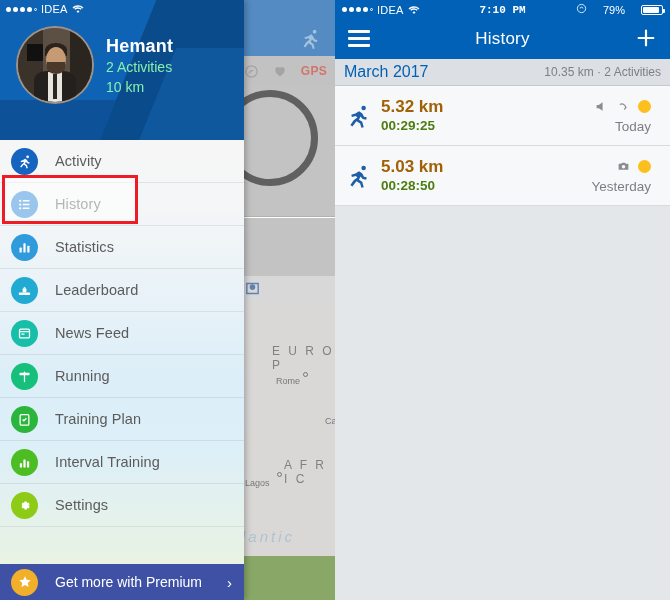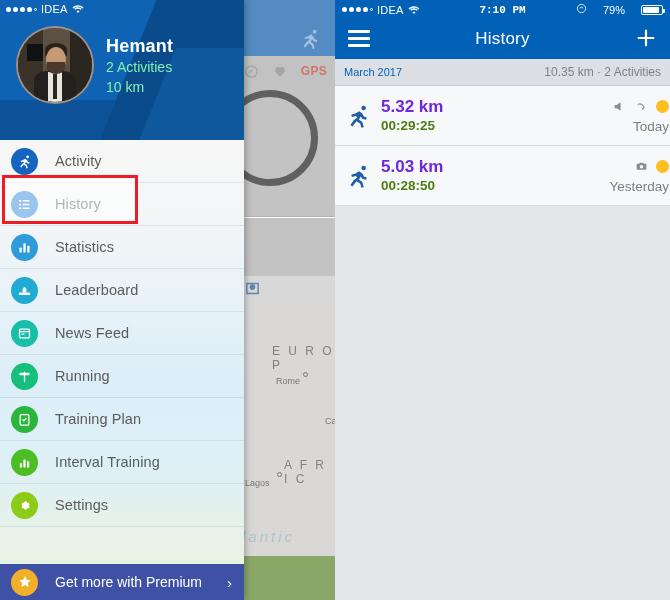--- a/index.html
+++ b/index.html
@@ -284,37 +284,37 @@
   .tab-div {
     position: absolute; left: 50%; top: 5px; bottom: 2px; width: 1px;
     background: #173a66;
   }
   .month-bar {
     width: 335px; height: 27px; background: #dcdfe3;
     display: flex; align-items: center; justify-content: space-between;
     padding: 0 9px;
     border-bottom: 1px solid #c6c9cd;
   }
-  .month-lbl { color: #0061b7; font-size: 11px; }
+  .month-lbl { color: #0061b7; font-size: 16px; }
   .month-stats { color: #7d8186; font-size: 12px; }
   .act-row {
     position: relative; width: 335px; height: 60px;
     background: #f7f8f9;
     border-bottom: 1px solid #d9dcdf;
     display: flex; align-items: center;
   }
   .act-icon {
     width: 46px; display: flex; align-items: center; justify-content: center;
     color: #1e5fa8;
   }
   .act-main { display: flex; flex-direction: column; justify-content: center; }
-  .act-dist { font-size: 17px; font-weight: 700; color: #6d28d9; line-height: 1.25;}
+  .act-dist { font-size: 17px; font-weight: 700; color: #a16207; line-height: 1.25;}
   .act-dur { font-size: 13.5px; color: #4d7c0f; line-height: 1.3; font-weight: bold; }
   .act-right {
-    margin-left: auto; margin-right: 1px;
+    margin-left: auto; margin-right: 19px;
     display: flex; flex-direction: column; align-items: flex-end;
   }
   .act-badges { display: flex; align-items: center; gap: 7px; height: 18px; }
   .badge-ic { color: #8a8d90; display:flex; align-items:center;}
   .sun-dot { width: 13px; height: 13px; border-radius: 50%; background: #fcbf1e; display:block;}
   .act-when { font-size: 13.5px; color: #7b7f84; margin-top: 3px; }
   .list-fill { width: 335px; flex: 1; background: #e4e7ea; }
 </style>
 </head>
 <body>

